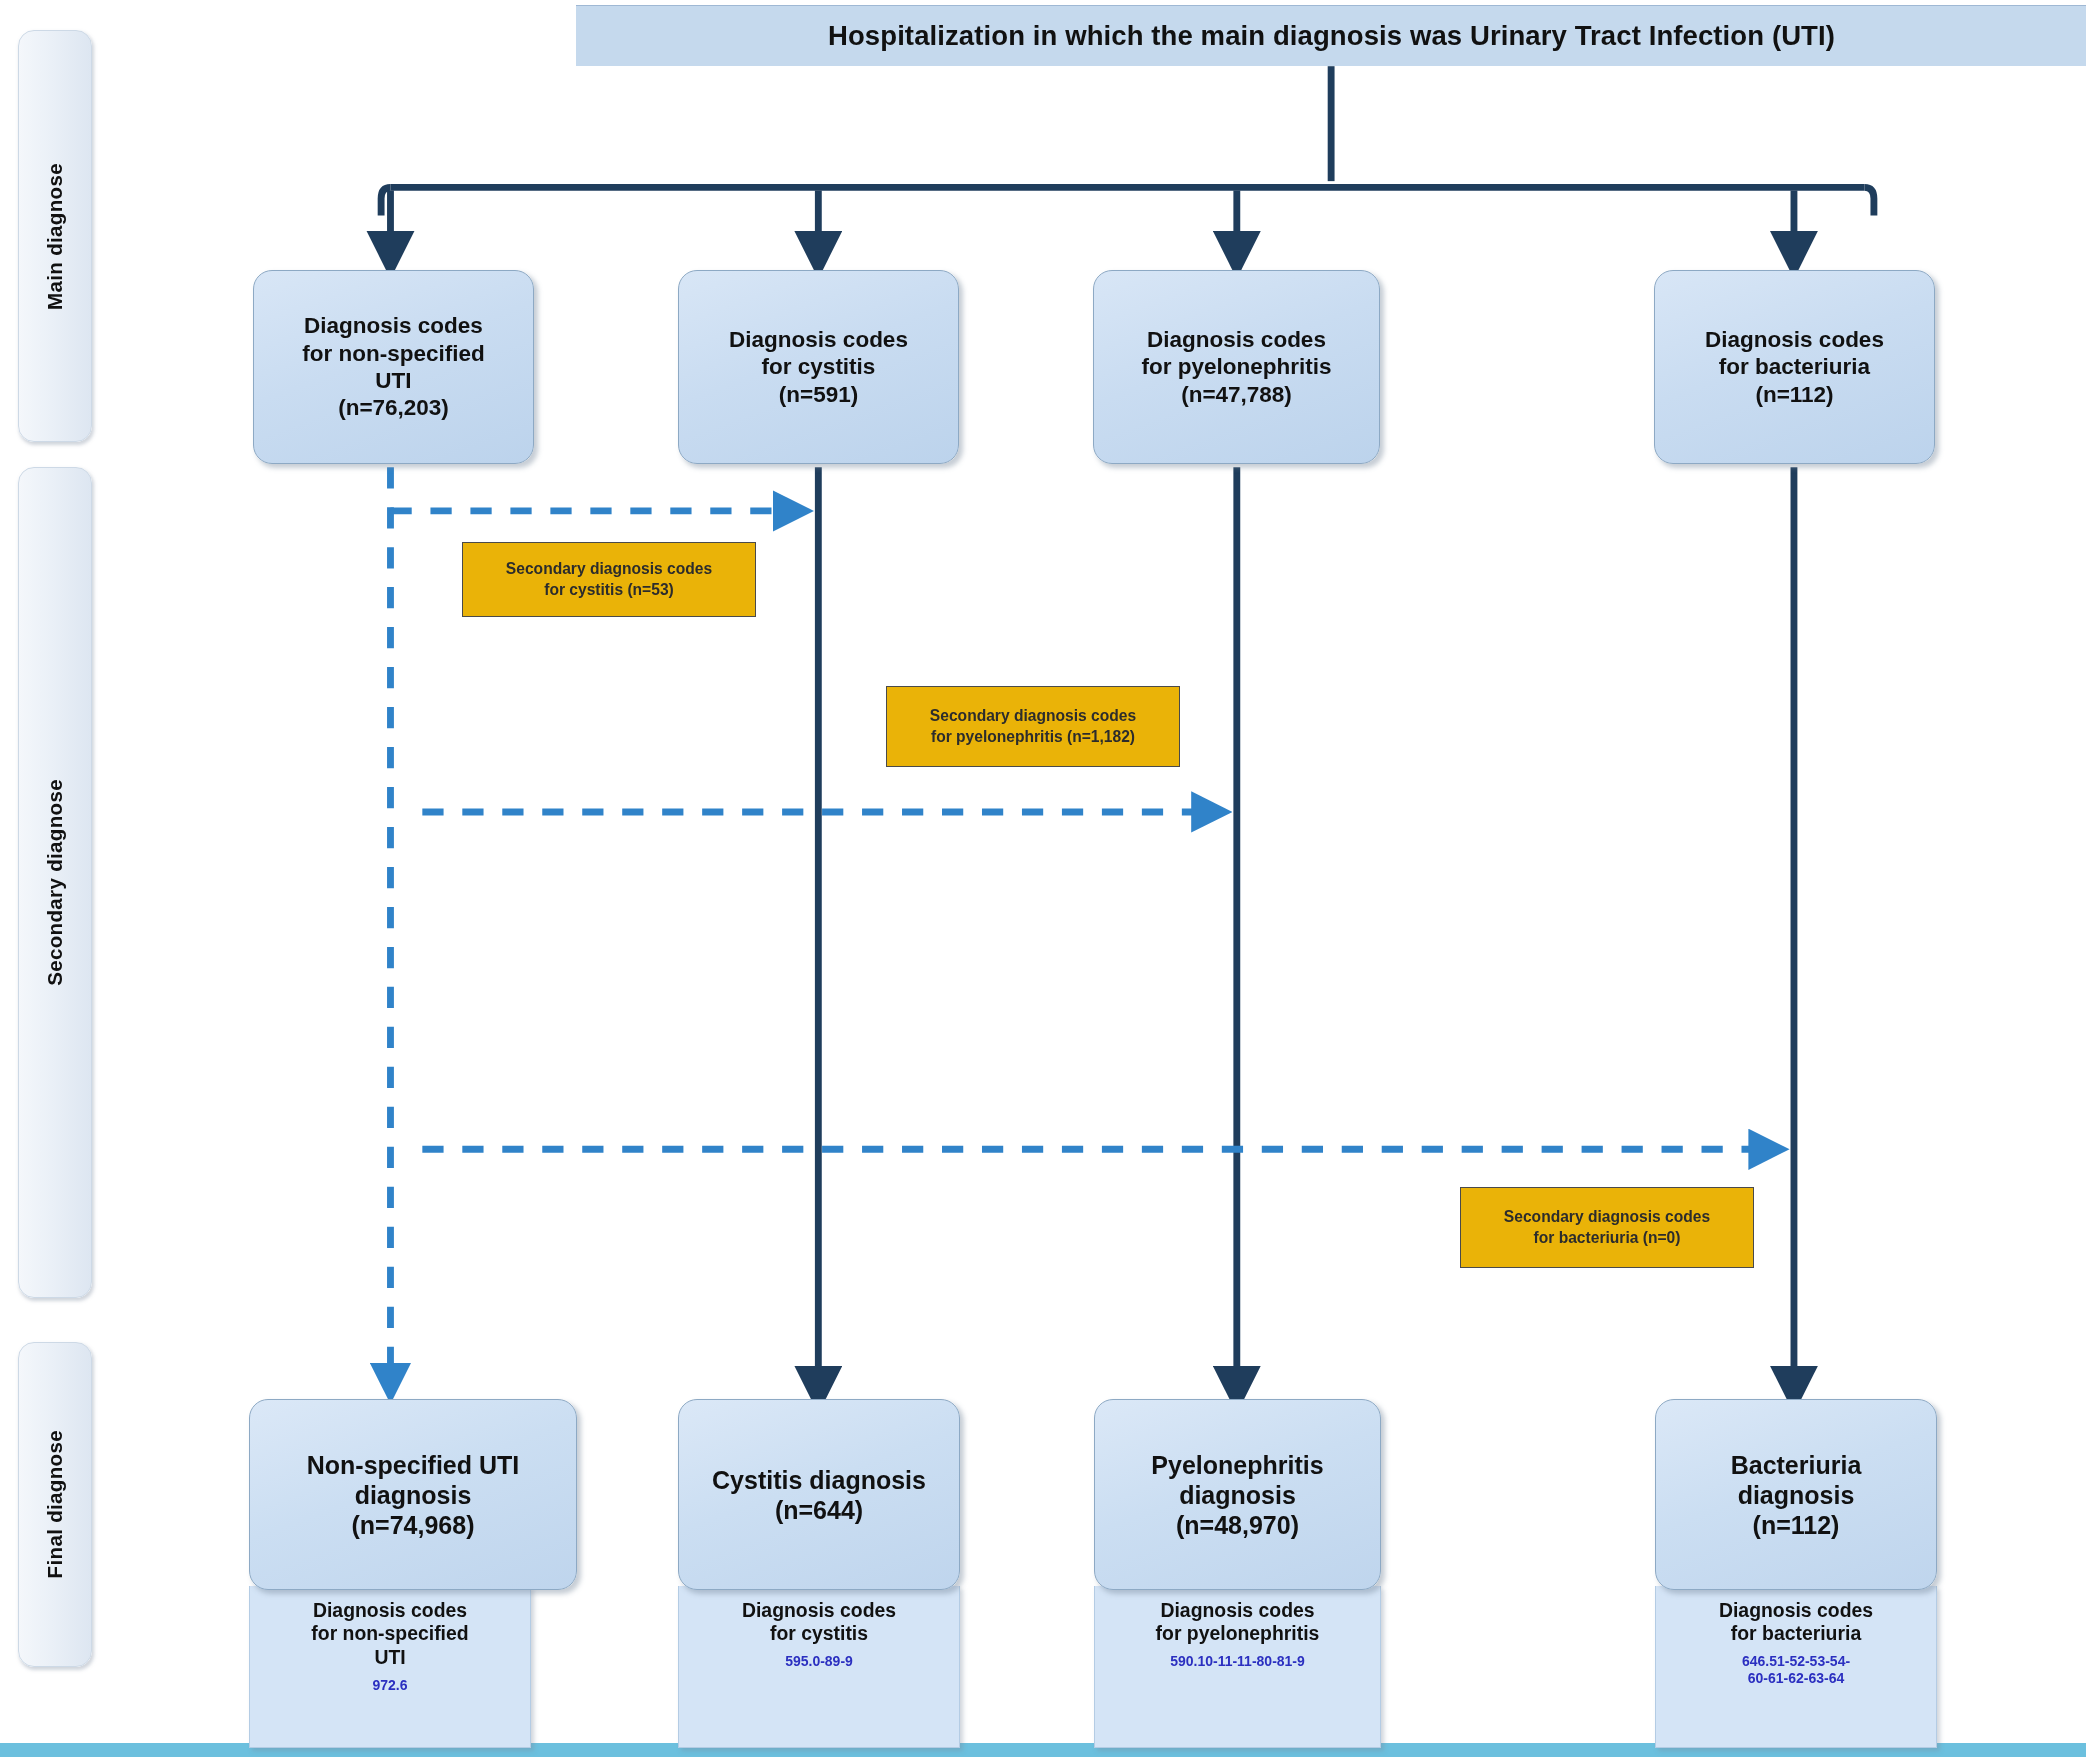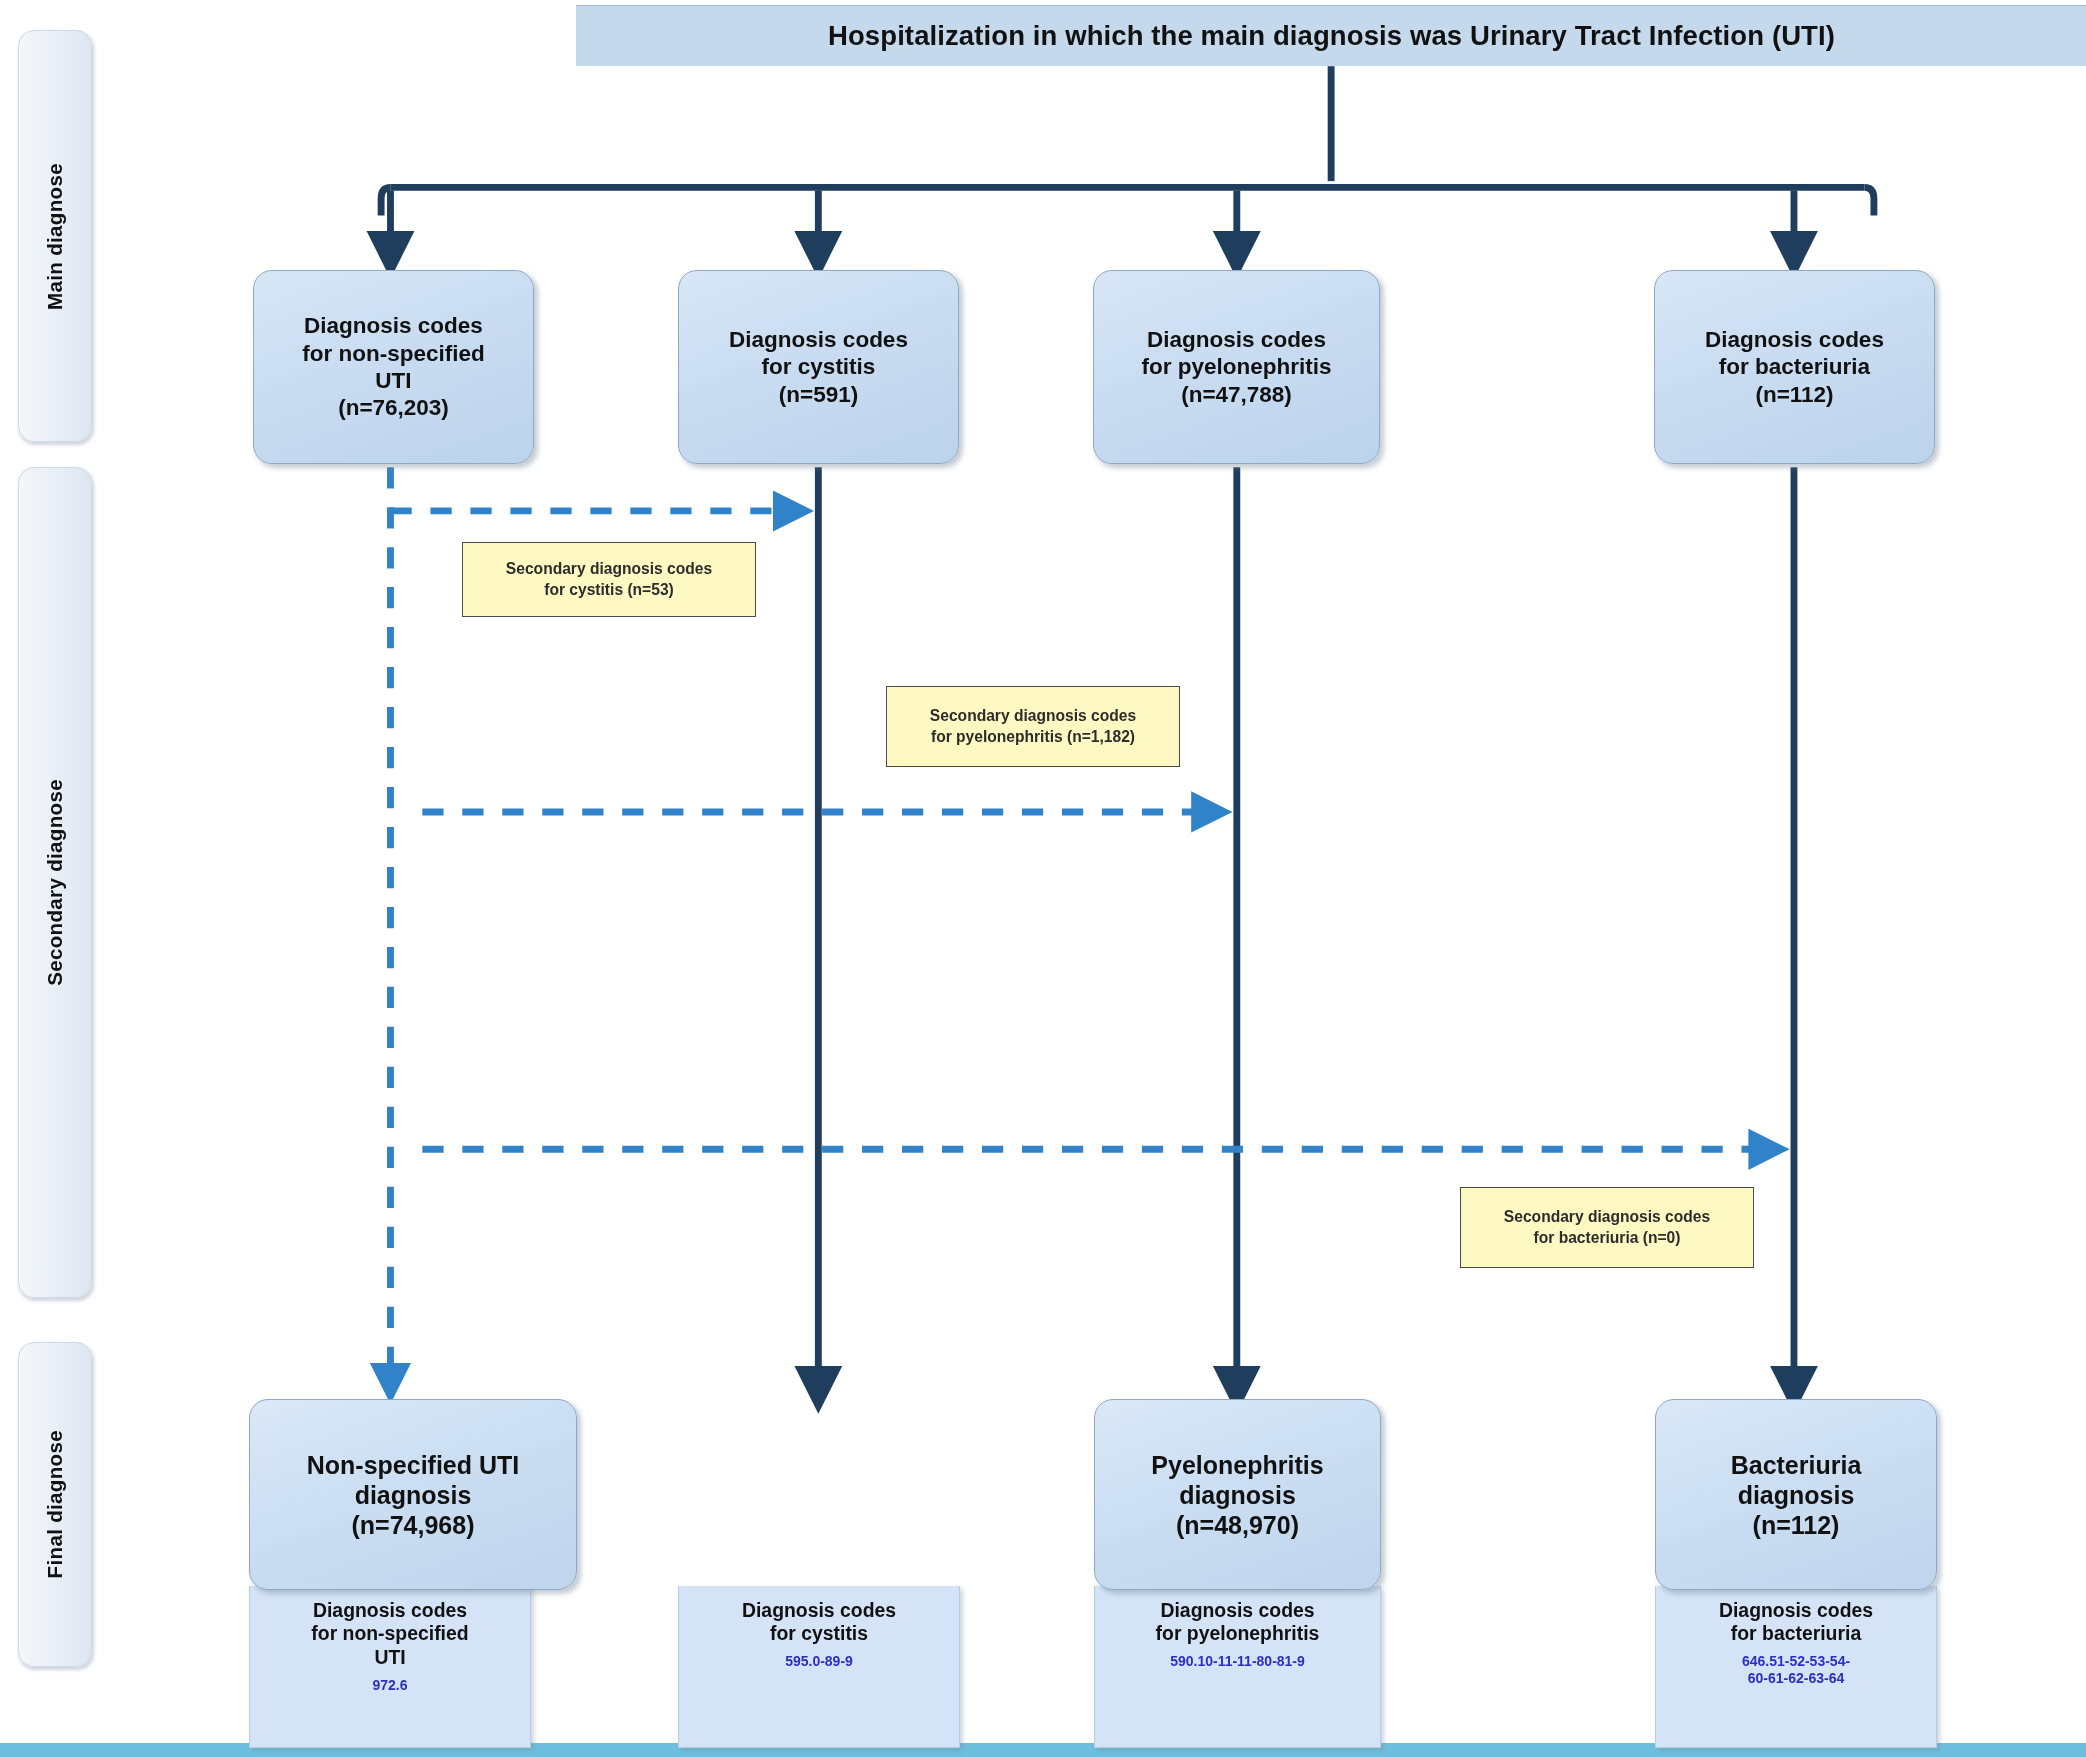--- a/index.html
+++ b/index.html
@@ -138,21 +138,21 @@
   .final-bot .code {
     font-size: 14px;
     font-weight: bold;
     color: #2b2fc0;
     line-height: 1.22;
     margin-top: 7px;
   }
   
   .note {
     position: absolute;
-    background: #fef9c3;
+    background: #eab308;
     border: 1.9px solid #4a4a4a;
     display: flex;
     align-items: center;
     justify-content: center;
     text-align: center;
     box-sizing: border-box;
     padding: 2.5px 3.7px;
   }
   .note .txt {
     font-size: 15.6px;
@@ -258,20 +258,23 @@
     </div>
     <div class="final-bot" style="top:187px; width:282px; height:162px;">
       <div class="inner">
         <div class="lbl">Diagnosis codes<br>for non-specified<br>UTI</div>
         <div class="code">972.6</div>
       </div>
     </div>
   </div>
 
   <div class="final-wrap" style="left:678px; top:1399px; width:282px; height:350px;">
+    <div class="final-top" style="width:282px; height:191px;">
+      <div class="txt">Cystitis diagnosis<br>(n=644)</div>
+    </div>
     <div class="final-bot" style="top:187px; width:282px; height:162px;">
       <div class="inner">
         <div class="lbl">Diagnosis codes<br>for cystitis</div>
         <div class="code">595.0-89-9</div>
       </div>
     </div>
   </div>
 
   <div class="final-wrap" style="left:1094px; top:1399px; width:311px; height:350px;">
     <div class="final-top" style="width:287px; height:191px;">

